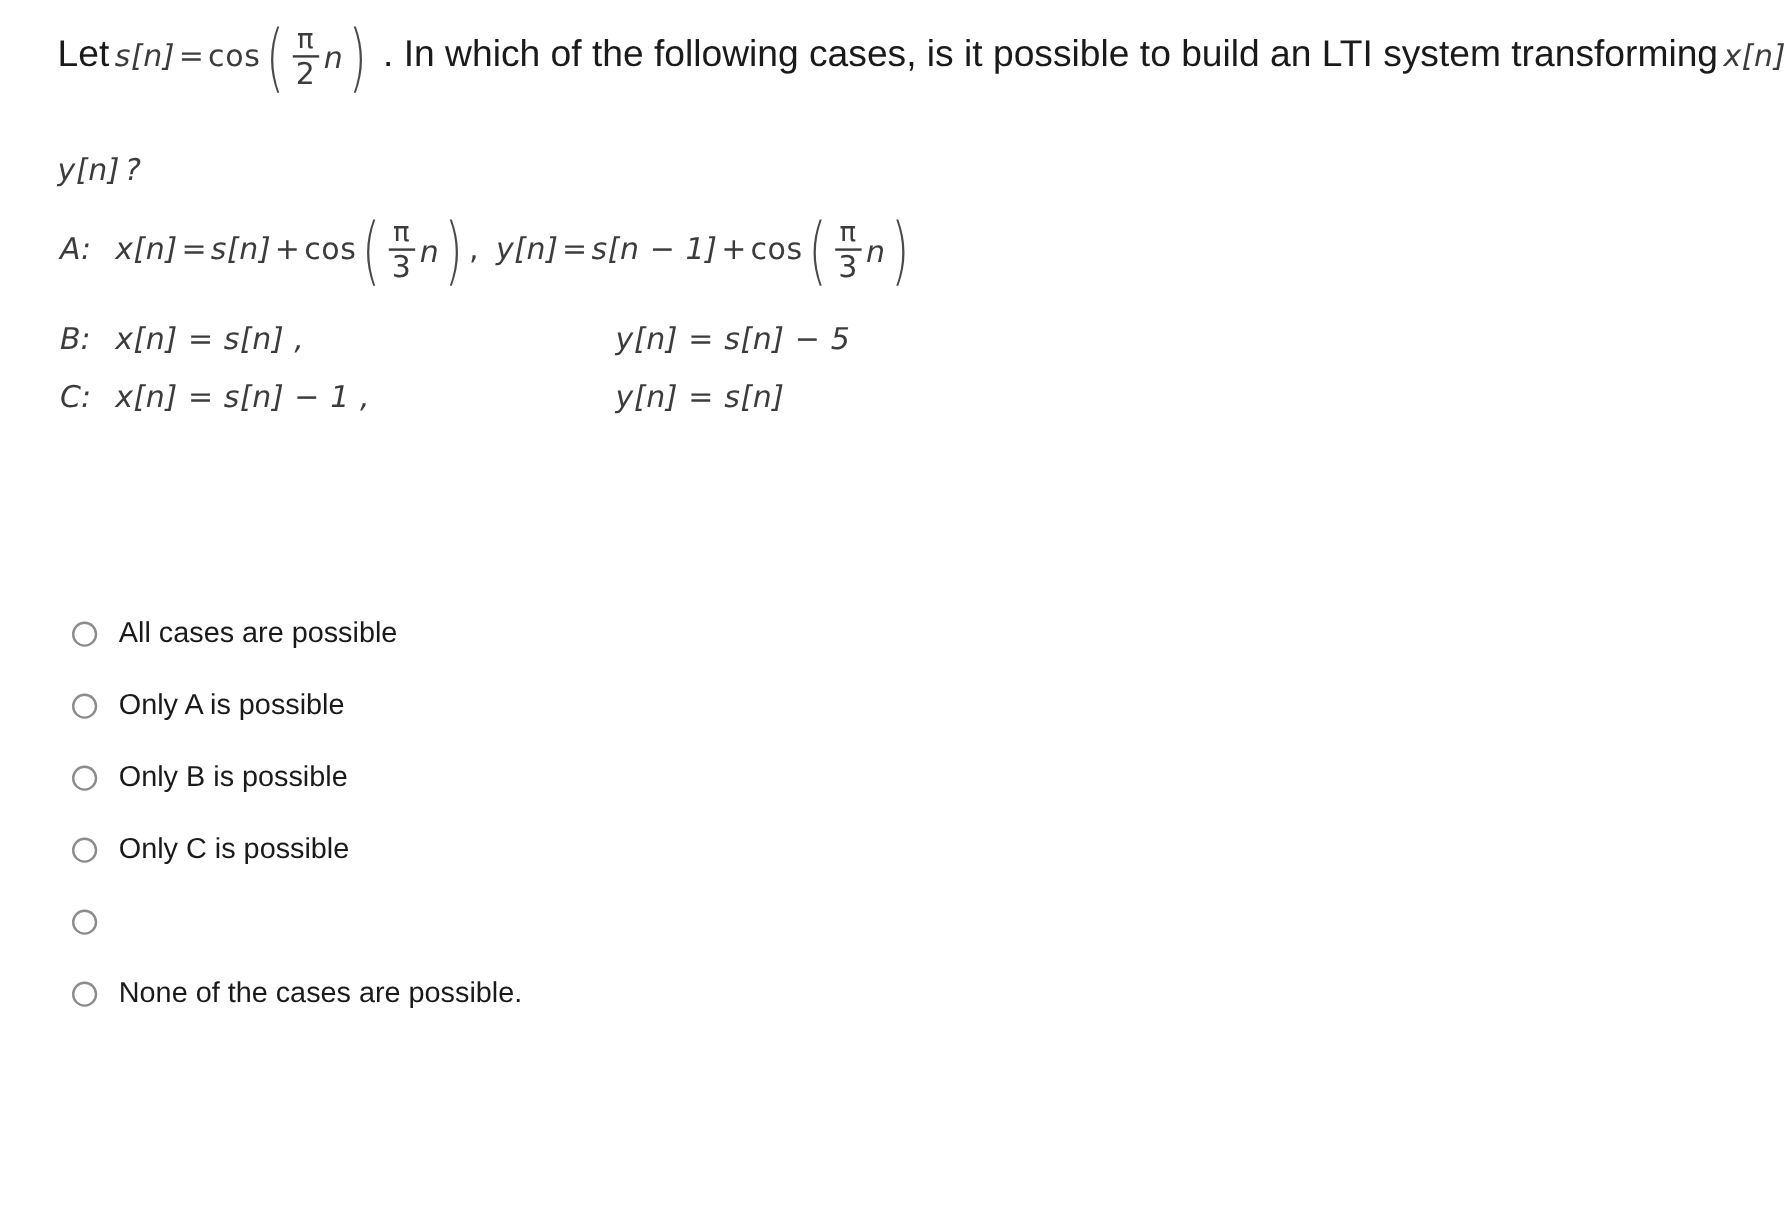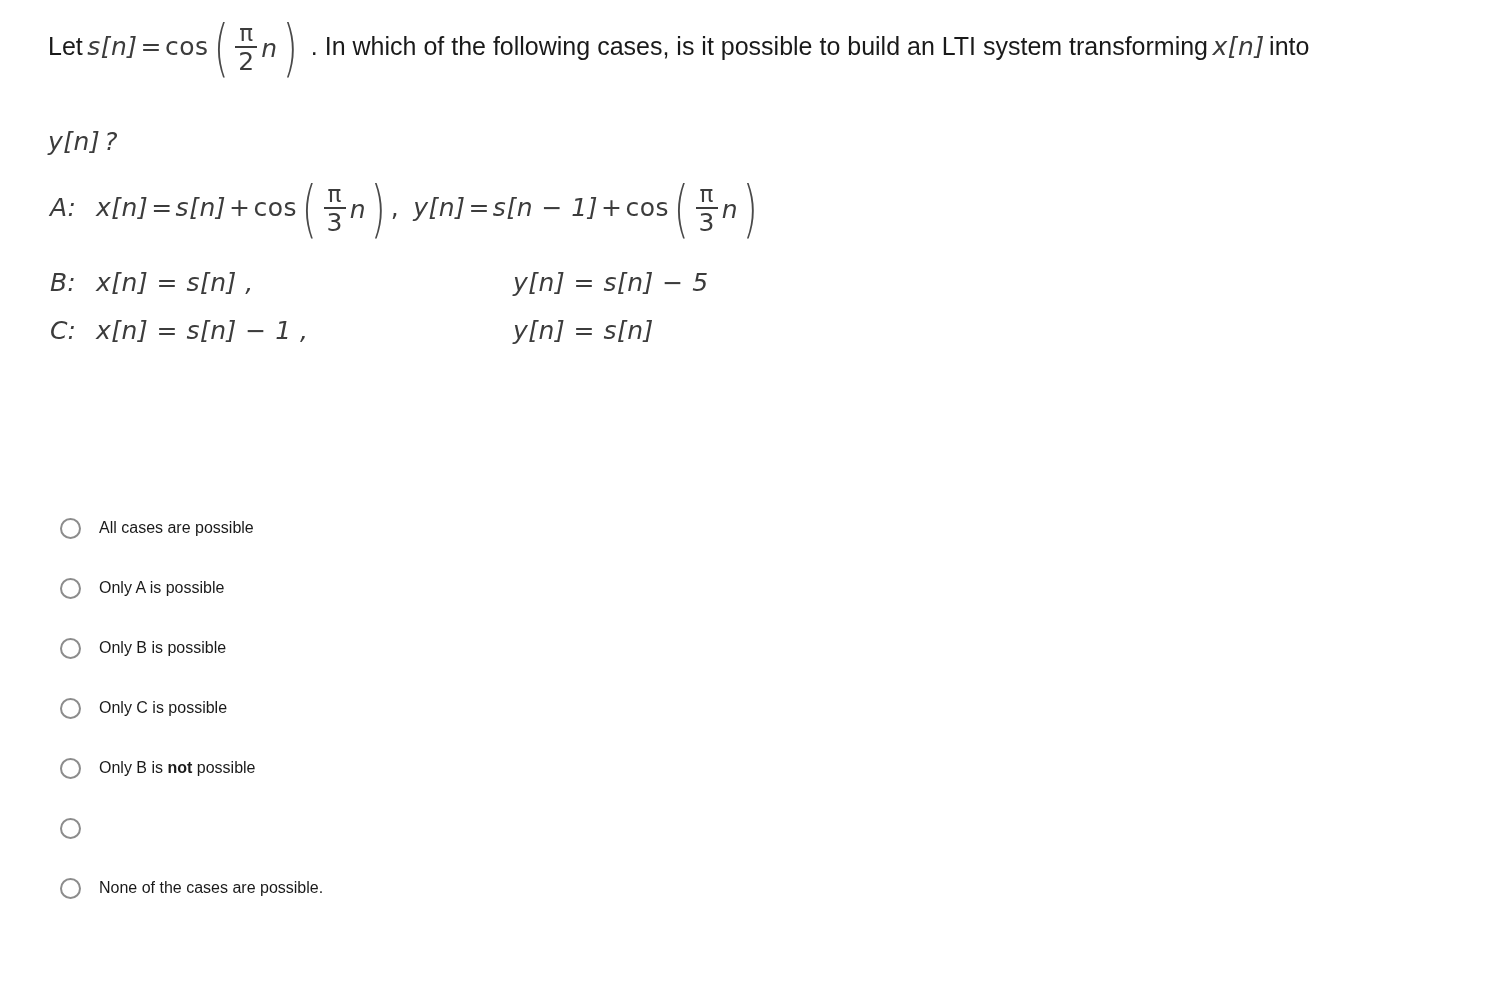--- a/index.html
+++ b/index.html
@@ -19,21 +19,21 @@
   
   .question-block {
     position: absolute;
     left: 48px;
     top: 22px;
     width: 1420px;
   }
 
   .prose {
     font-family: "Liberation Sans", sans-serif;
-    font-size: 25px;
+    font-size: 31px;
     color: #1a1a1a;
     line-height: 1.25;
   }
 
   
   .math {
     font-family: "DejaVu Sans", sans-serif;
     font-style: italic;
     color: #3c3c3c;
     font-size: 25px;
@@ -149,21 +149,21 @@
     height: 21px;
     border: 2px solid #8c8c8c;
     border-radius: 50%;
     background: #ffffff;
     box-sizing: border-box;
     flex: 0 0 auto;
   }
   .option-label {
     margin-left: 18px;
     font-family: "Liberation Sans", sans-serif;
-    font-size: 16px;
+    font-size: 24px;
     color: #1a1a1a;
     white-space: nowrap;
   }
   .option-label b {
     font-weight: 700;
   }
 </style>
 </head>
 <body>
 
@@ -239,24 +239,20 @@
     <span class="radio"></span>
     <span class="option-label"><span>Only B is possible</span><b></b><span></span></span>
   </div>
 
   <div class="option-row">
     <span class="radio"></span>
     <span class="option-label"><span>Only C is possible</span><b></b><span></span></span>
   </div>
 
 
-  <div class="option-row">
-    <span class="radio"></span>
-    <span class="option-label"><span>Only B is </span><b>not</b><span> possible</span></span>
-  </div>
 
   <div class="option-row">
     <span class="radio"></span>
   </div>
 
   <div class="option-row">
     <span class="radio"></span>
     <span class="option-label"><span>None of the cases are possible.</span><b></b><span></span></span>
   </div>
 

